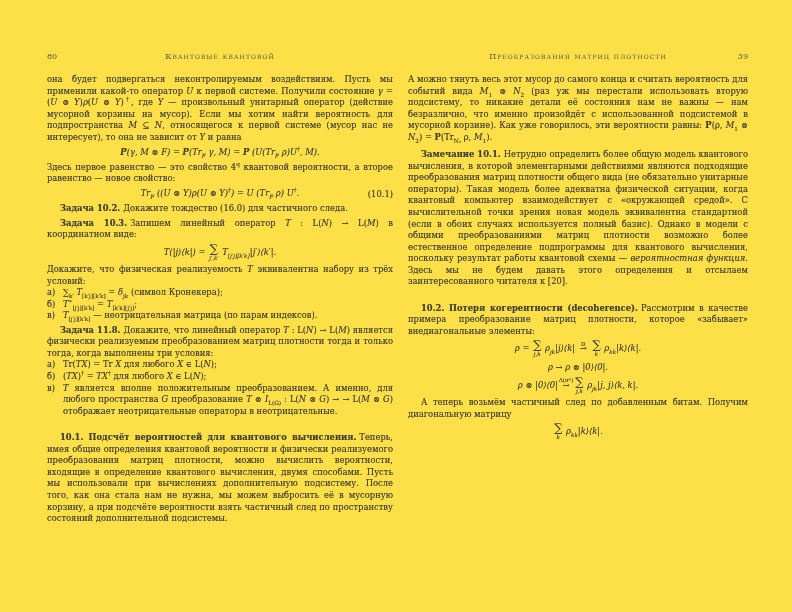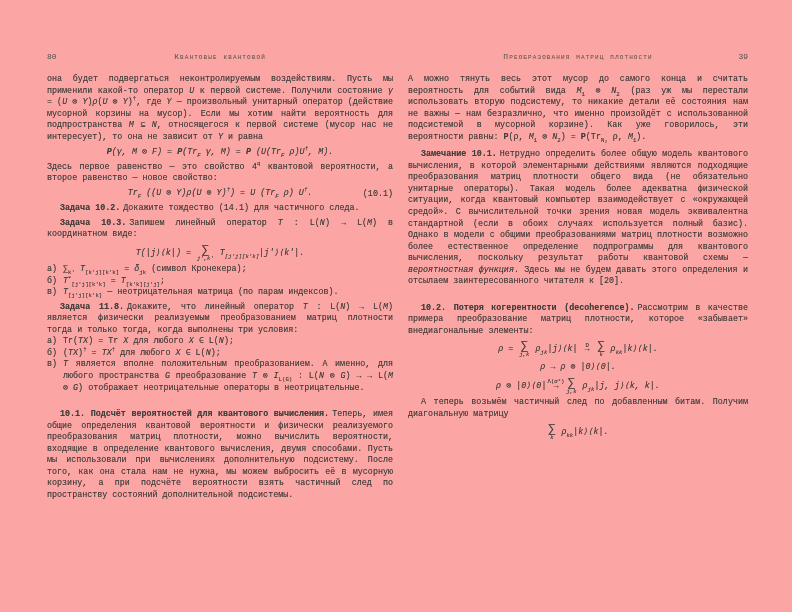--- a/index.html
+++ b/index.html
@@ -2,21 +2,21 @@
 <html lang="ru"><head>
 <meta charset="utf-8">
 <style>
   html,body{margin:0;padding:0;}
   body{
     width:792px;height:612px;overflow:hidden;
     background:#fbfaf7;
     font-family:"DejaVu Serif","Liberation Serif",serif;
     color:#413f3b;
   }
-  .sheet{position:relative;width:792px;height:612px;background:#fca5a5;font-family:Liberation Mono, monospace;}
+  .sheet{position:relative;width:792px;height:612px;background:#fde047;}
   .page{position:absolute;top:0;}
   .page-left{left:47px;width:346px;}
   .page-right{left:408px;width:340px;}
   .page-header{
     display:flex;align-items:baseline;justify-content:space-between;
     margin-top:52px;margin-bottom:13px;
     font-size:8px;color:#53504a;
   }
   .running-title{
     flex:1;text-align:center;
@@ -75,26 +75,27 @@
     <div class="page-header">
         <span class="page-number num-left">80</span>
         <span class="running-title">Квантовые квантовой</span>
         <span class="page-number"></span>
       </div>
     <div class="page-body">
         <p class="body-text"><span>она будет подвергаться неконтролируемым воздействиям. Пусть мы применили какой-то оператор <i>U</i> к первой системе. Получили состояние <i>γ</i> = (<i>U</i> ⊗ <i>Y</i>)<i>ρ</i>(<i>U</i> ⊗ <i>Y</i>)<sup>†</sup>, где <i>Y</i> — произвольный унитарный оператор (действие мусорной корзины на мусор). Если мы хотим найти вероятность для подпространства <i>M</i> ⊆ <i>N</i>, относящегося к первой системе (мусор нас не интересует), то она не зависит от <i>Y</i> и равна</span></p>
         <div class="formula"><span><b>P</b>(γ, M ⊗ F) = <b>P</b>(Tr<sub>F</sub> γ, M) = <b>P</b> (U(Tr<sub>F</sub> ρ)U<sup>†</sup>, M).</span></div>
         <p class="body-text"><span>Здесь первое равенство — это свойство 4<sup>q</sup> квантовой вероятности, а второе равенство — новое свойство:</span></p>
         <div class="formula"><span>Tr<sub>F</sub> ((U ⊗ Y)ρ(U ⊗ Y)<sup>†</sup>) = U (Tr<sub>F</sub> ρ) U<sup>†</sup>.</span><span class="eq-label">(10.1)</span></div>
-        <p class="body-text indent gap-small"><b class="lead">Задача 10.2.</b><span>Докажите тождество (14.1) для частичного следа.</span></p>
+        <p class="body-text indent gap-small"><b class="lead">Задача 10.2.</b><span>Докажите тождество (16.0) для частичного следа.</span></p>
         <p class="body-text indent gap-small"><b class="lead">Задача 10.3.</b><span>Запишем линейный оператор <i>T</i> : L(<i>N</i>) → L(<i>M</i>) в координатном виде:</span></p>
         <div class="formula"><span>T(|j⟩⟨k|) = <span class="sum">
               <span class="sig">∑</span>
               <span class="lim">j′,k′</span>
             </span> T<sub>[j′j][k′k]</sub>|j′⟩⟨k′|.</span></div>
+        <p class="body-text"><span>Докажите, что физическая реализуемость <i>T</i> эквивалентна набору из трёх условий:</span></p>
         <div class="list-item">
           <span class="marker">а)</span>
           <span class="li-text">∑<sub>k′</sub> <i>T</i><sub>[k′j][k′k]</sub> = <i>δ</i><sub>jk</sub> (символ Кронекера);</span>
         </div>
         <div class="list-item">
           <span class="marker">б)</span>
           <span class="li-text"><i>T</i><sup>∗</sup><sub>[j′j][k′k]</sub> = <i>T</i><sub>[k′k][j′j]</sub>;</span>
         </div>
         <div class="list-item">
           <span class="marker">в)</span>

